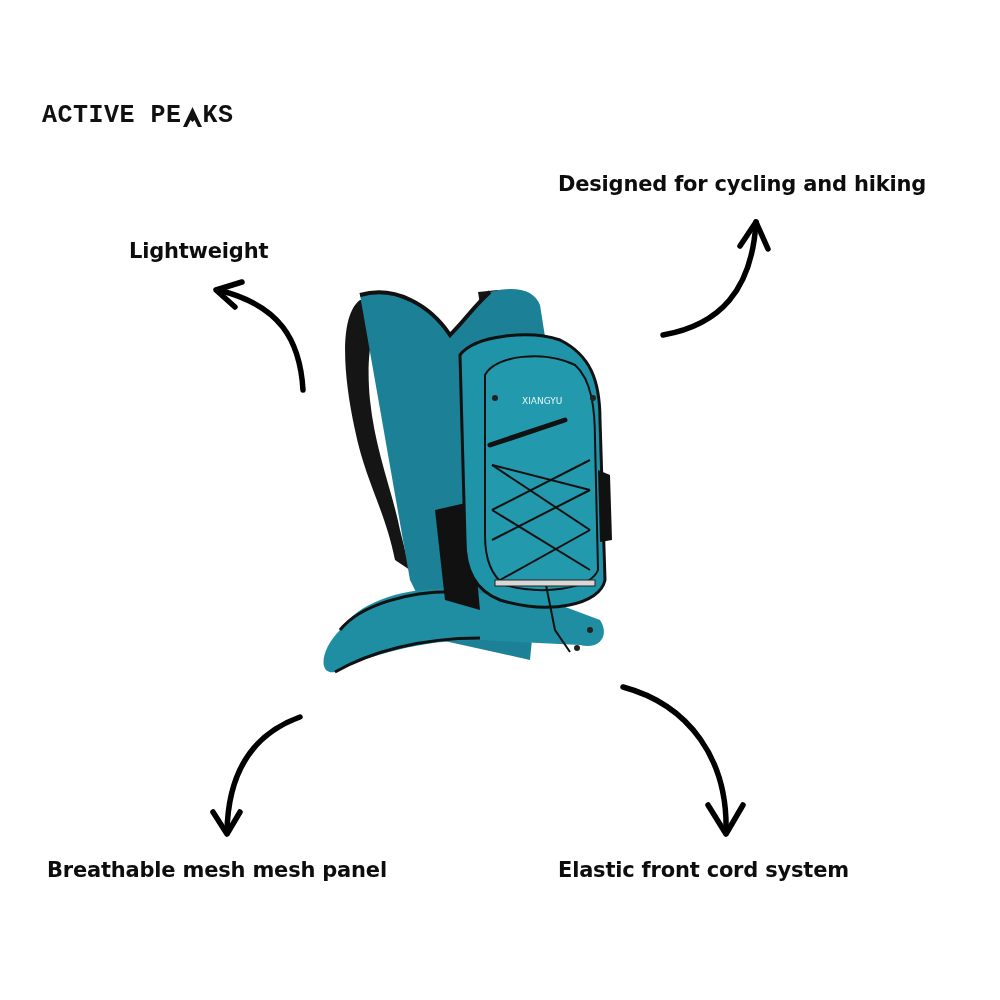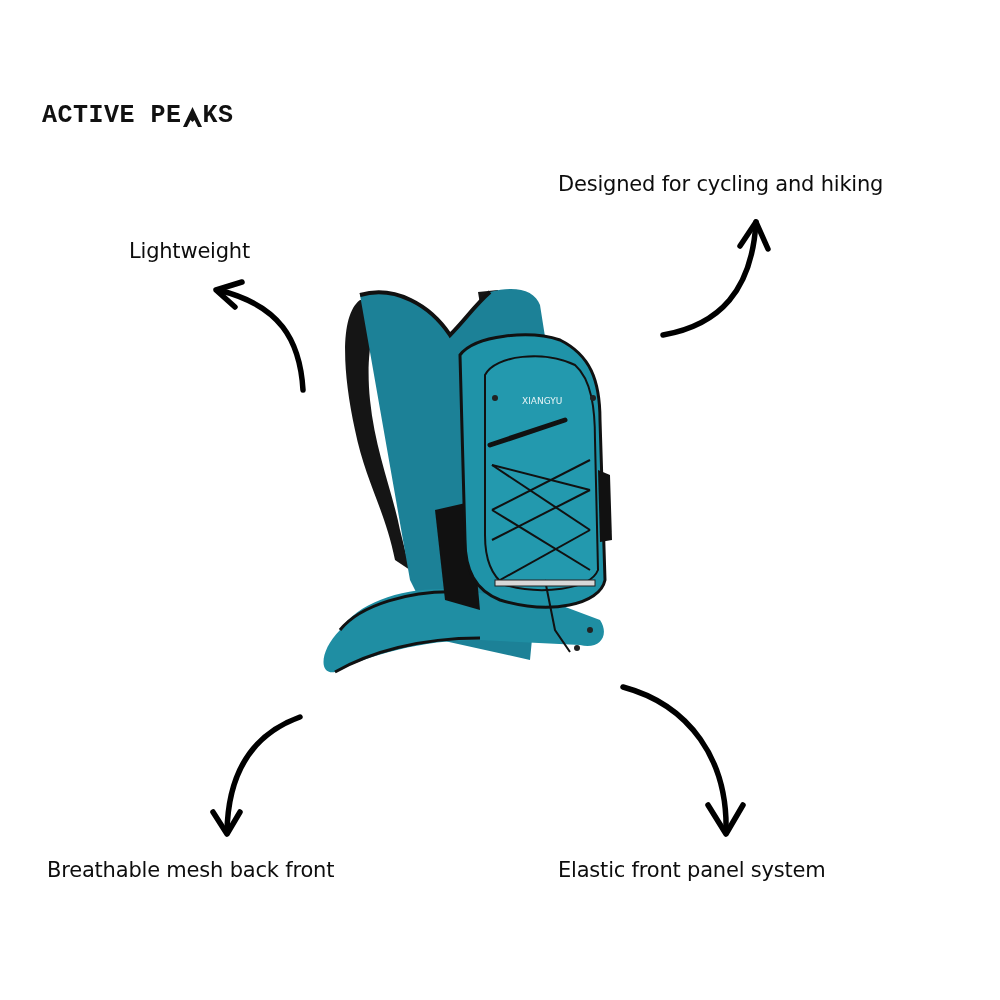--- a/index.html
+++ b/index.html
@@ -9,21 +9,21 @@
   }
   .logo {
     position: absolute; left: 42px; top: 70px; height: 34px;
     display: flex; align-items: center;
     font-family: Liberation Mono, monospace; font-weight: 700; font-size: 25px; letter-spacing: 0.5px;
     color: #111;
     margin-top: 28px;
   }
   .logo .peak-a { display: inline-block; width: 19px; height: 22px; position: relative; margin: 0 1px; top: 1px; }
   .label {
-    position: absolute; font-family: "DejaVu Sans", sans-serif; font-weight: 400; font-size: 21px;
+    position: absolute; font-family: "DejaVu Sans", sans-serif; font-weight: 700; font-size: 21px;
     white-space: nowrap; color: #0d0d0d; letter-spacing: -0.2px;
   }
   #lbl-light { left: 129px; top: 239px; }
   #lbl-design { left: 558px; top: 172px; }
   #lbl-mesh { left: 47px; top: 858px; }
   #lbl-elastic { left: 558px; top: 858px; }
   svg.arrow { position: absolute; overflow: visible; }
   .product { position: absolute; left: 300px; top: 280px; width: 340px; height: 410px; }
 </style>
 </head>
@@ -34,22 +34,22 @@
   <span class="peak-a">
     <svg width="19" height="22" viewBox="0 0 19 22">
       <path d="M0 22 L9.5 2 L19 22 L15 22 L11.5 15 L9.5 17 L7.5 15 L4 22 Z" fill="#111"></path>
     </svg>
   </span>
   <span>KS</span>
 </div>
 
 <div class="label" id="lbl-light">Lightweight</div>
 <div class="label" id="lbl-design">Designed for cycling and hiking</div>
-<div class="label" id="lbl-mesh">Breathable mesh back front</div>
-<div class="label" id="lbl-elastic">Elastic front panel system</div>
+<div class="label" id="lbl-mesh">Breathable mesh mesh panel</div>
+<div class="label" id="lbl-elastic">Elastic front cord system</div>
 
 <svg class="arrow" style="left:0;top:0;" width="1000" height="1000">
   <path d="M303 390 C300 340 280 305 218 290" fill="none" stroke="#000" stroke-width="5.5" stroke-linecap="round"></path>
   <path d="M242 282 L216 290 L235 307" fill="none" stroke="#000" stroke-width="5.5" stroke-linecap="round" stroke-linejoin="round"></path>
 </svg>
 <svg class="arrow" style="left:0;top:0;" width="1000" height="1000">
   <path d="M663 335 C720 325 752 290 756 222" fill="none" stroke="#000" stroke-width="5.5" stroke-linecap="round"></path>
   <path d="M740 246 L756 222 L768 249" fill="none" stroke="#000" stroke-width="5.5" stroke-linecap="round" stroke-linejoin="round"></path>
 </svg>
 <svg class="arrow" style="left:0;top:0;" width="1000" height="1000">

